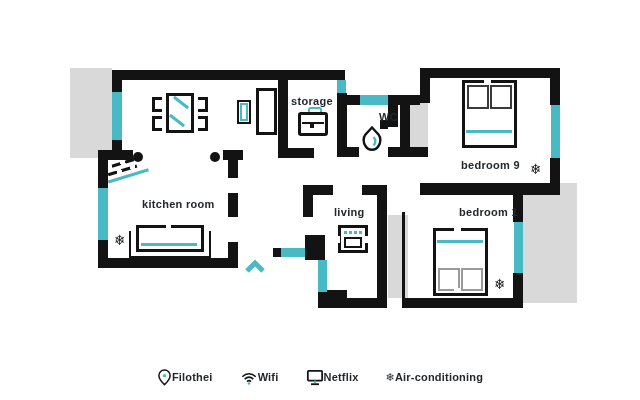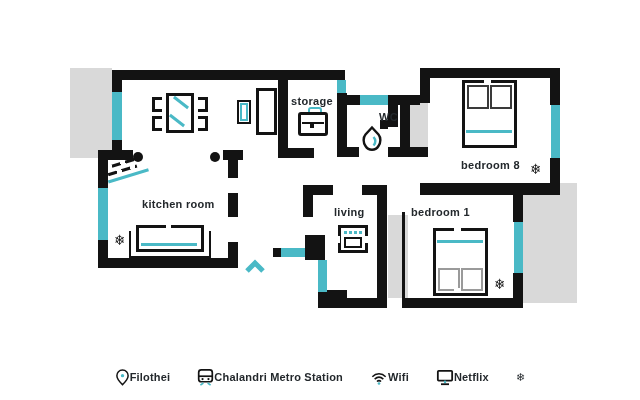--- a/index.html
+++ b/index.html
@@ -147,61 +147,51 @@
   <i class="tealline" style="left:437px;top:240px;width:46px"></i>
   <i class="pillow" style="left:438px;top:268px;width:18px;height:19px;border:2px solid #9a9a9a"></i>
   <i class="pillow" style="left:461px;top:268px;width:18px;height:19px;border:2px solid #9a9a9a"></i>
   <i class="notch" style="left:454px;top:226px;width:7px;height:5px"></i>
   <i class="notch" style="left:454px;top:288px;width:7px;height:5px"></i>
 
   <span class="lbl" style="left:142px;top:198px">kitchen room</span>
   <span class="lbl" style="left:291px;top:95px">storage</span>
   <span class="lbl" style="left:379px;top:111px">WC</span>
   <span class="lbl" style="left:334px;top:206px">living</span>
-  <span class="lbl" style="left:461px;top:159px">bedroom 8</span>
-  <span class="lbl" style="left:411px;top:206px">bedroom 1</span>
+  <span class="lbl" style="left:461px;top:159px">bedroom 9</span>
+  <span class="lbl" style="left:459px;top:206px">bedroom 1</span>
 
   <span class="snow" style="left:114px;top:233px">❄</span>
   <span class="snow" style="left:530px;top:162px">❄</span>
   <span class="snow" style="left:494px;top:277px">❄</span>
 
   <div id="legend">
     <div class="leg-item">
       <svg width="15" height="19" viewBox="0 0 20 24">
         <path d="M10 2 C5.5 2 2.5 5.5 2.5 9.5 C2.5 14 10 21.5 10 21.5 C10 21.5 17.5 14 17.5 9.5 C17.5 5.5 14.5 2 10 2 Z" fill="none" stroke="#131313" stroke-width="2"></path>
         <circle cx="10" cy="9.5" r="2.2" fill="#4ab9c6"></circle>
       </svg>
       <span>Filothei</span>
-    </div>
-    <div class="leg-item">
-      <svg width="17" height="19" viewBox="0 0 20 22">
-        <rect x="2" y="2" width="16" height="14" rx="3" fill="none" stroke="#131313" stroke-width="2"></rect>
-        <line x1="2" y1="9.5" x2="18" y2="9.5" stroke="#131313" stroke-width="2"></line>
-        <circle cx="6.5" cy="12.8" r="1.3" fill="#131313"></circle>
-        <circle cx="13.5" cy="12.8" r="1.3" fill="#131313"></circle>
-        <line x1="4" y1="20" x2="7.5" y2="17.5" stroke="#4ab9c6" stroke-width="2"></line>
-        <line x1="16" y1="20" x2="12.5" y2="17.5" stroke="#4ab9c6" stroke-width="2"></line>
-      </svg>
-      <span>Chalandri Metro Station</span>
     </div>
     <div class="leg-item">
       <svg width="18" height="15" viewBox="0 0 20 18">
         <path d="M2 8 C6.5 3.5 13.5 3.5 18 8" fill="none" stroke="#131313" stroke-width="1.8"></path>
         <path d="M4.8 11 C8 8 12 8 15.2 11" fill="none" stroke="#131313" stroke-width="1.8"></path>
         <path d="M7.5 13.8 C9 12.5 11 12.5 12.5 13.8" fill="none" stroke="#131313" stroke-width="1.8"></path>
         <circle cx="10" cy="16.2" r="1.6" fill="#4ab9c6"></circle>
       </svg>
       <span>Wifi</span>
     </div>
     <div class="leg-item">
       <svg width="18" height="17" viewBox="0 0 20 19">
         <rect x="2" y="2" width="16" height="11" rx="1" fill="none" stroke="#131313" stroke-width="2"></rect>
         <line x1="10" y1="13" x2="10" y2="16" stroke="#4ab9c6" stroke-width="2.4"></line>
         <line x1="5.5" y1="17" x2="14.5" y2="17" stroke="#131313" stroke-width="2"></line>
       </svg>
       <span>Netflix</span>
     </div>
     <div class="leg-item">
       <span class="leg-snow">❄</span>
+      <span>Air-conditioning</span>
     </div>
   </div>
 
 </div>
 
 </body></html>

